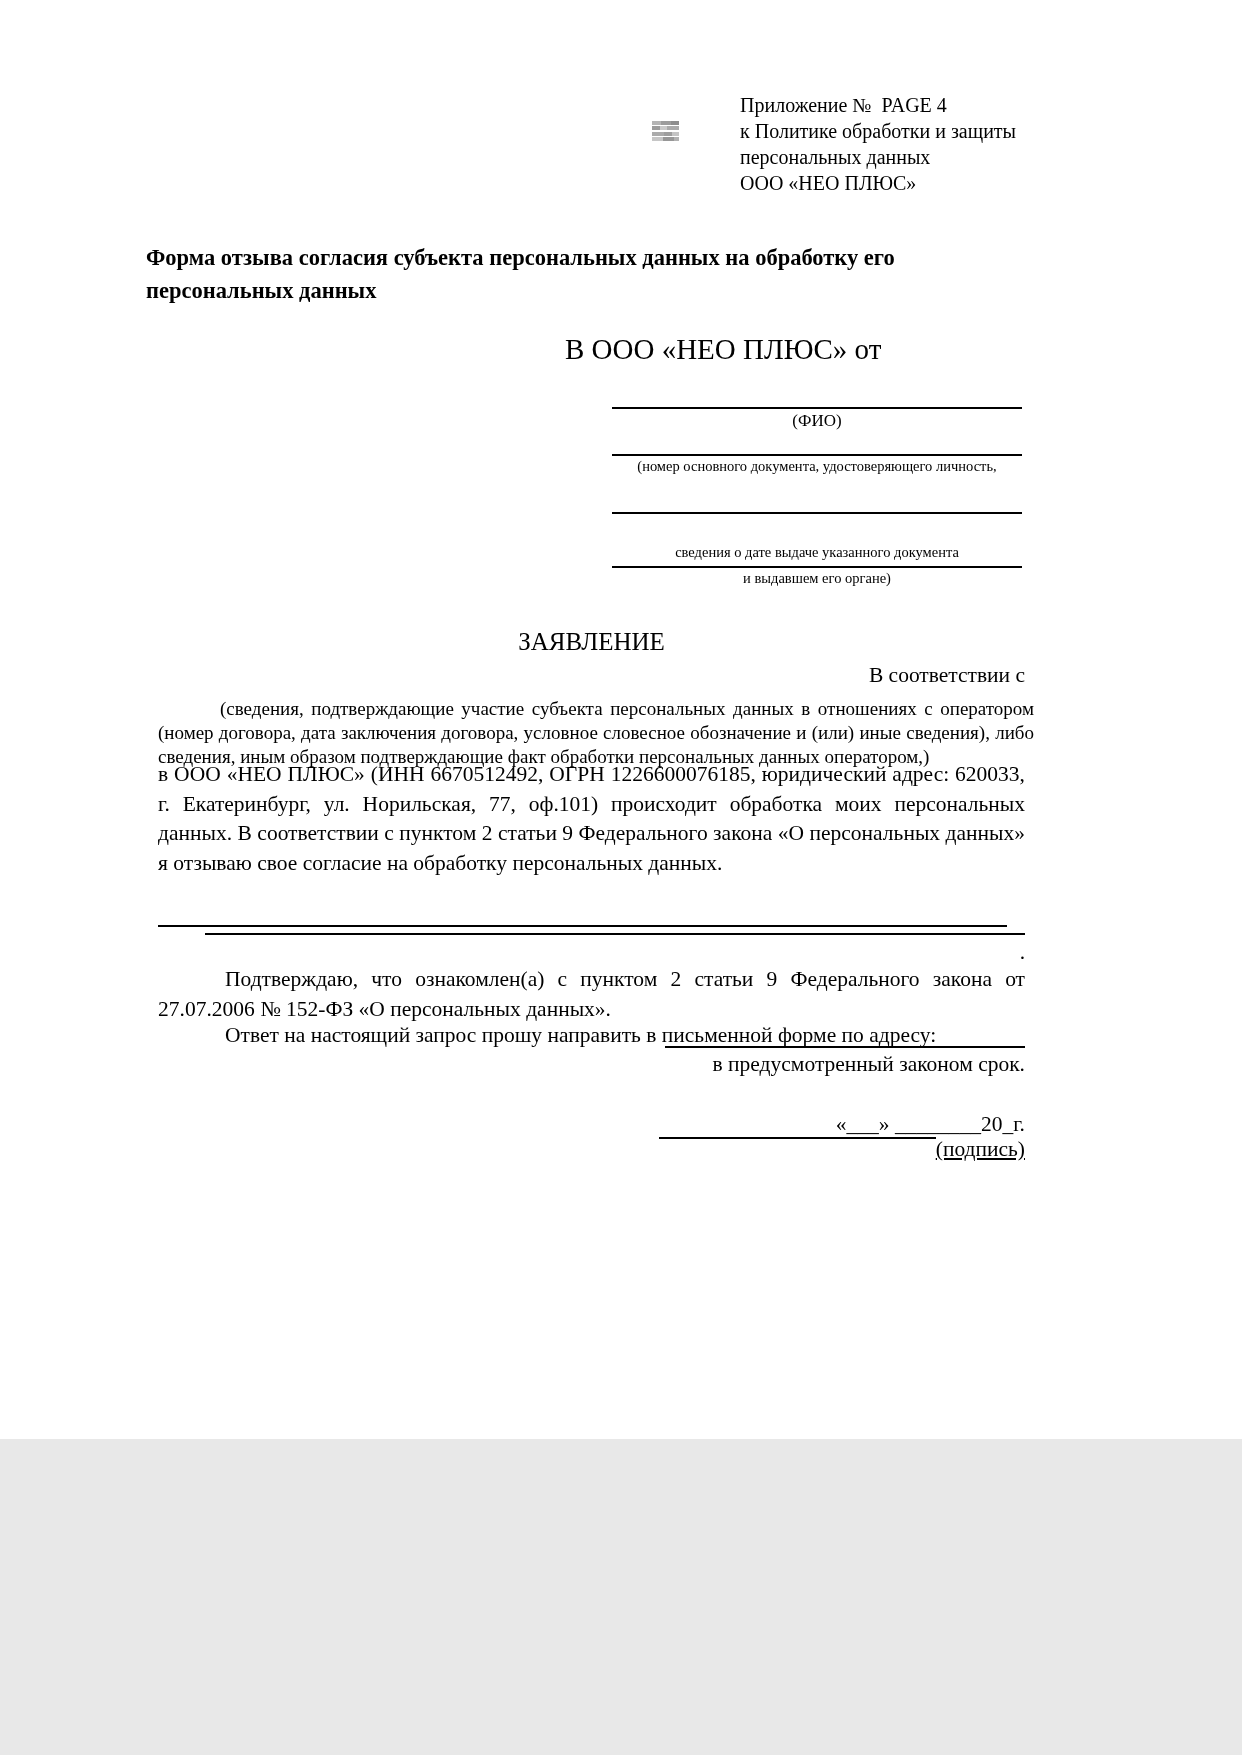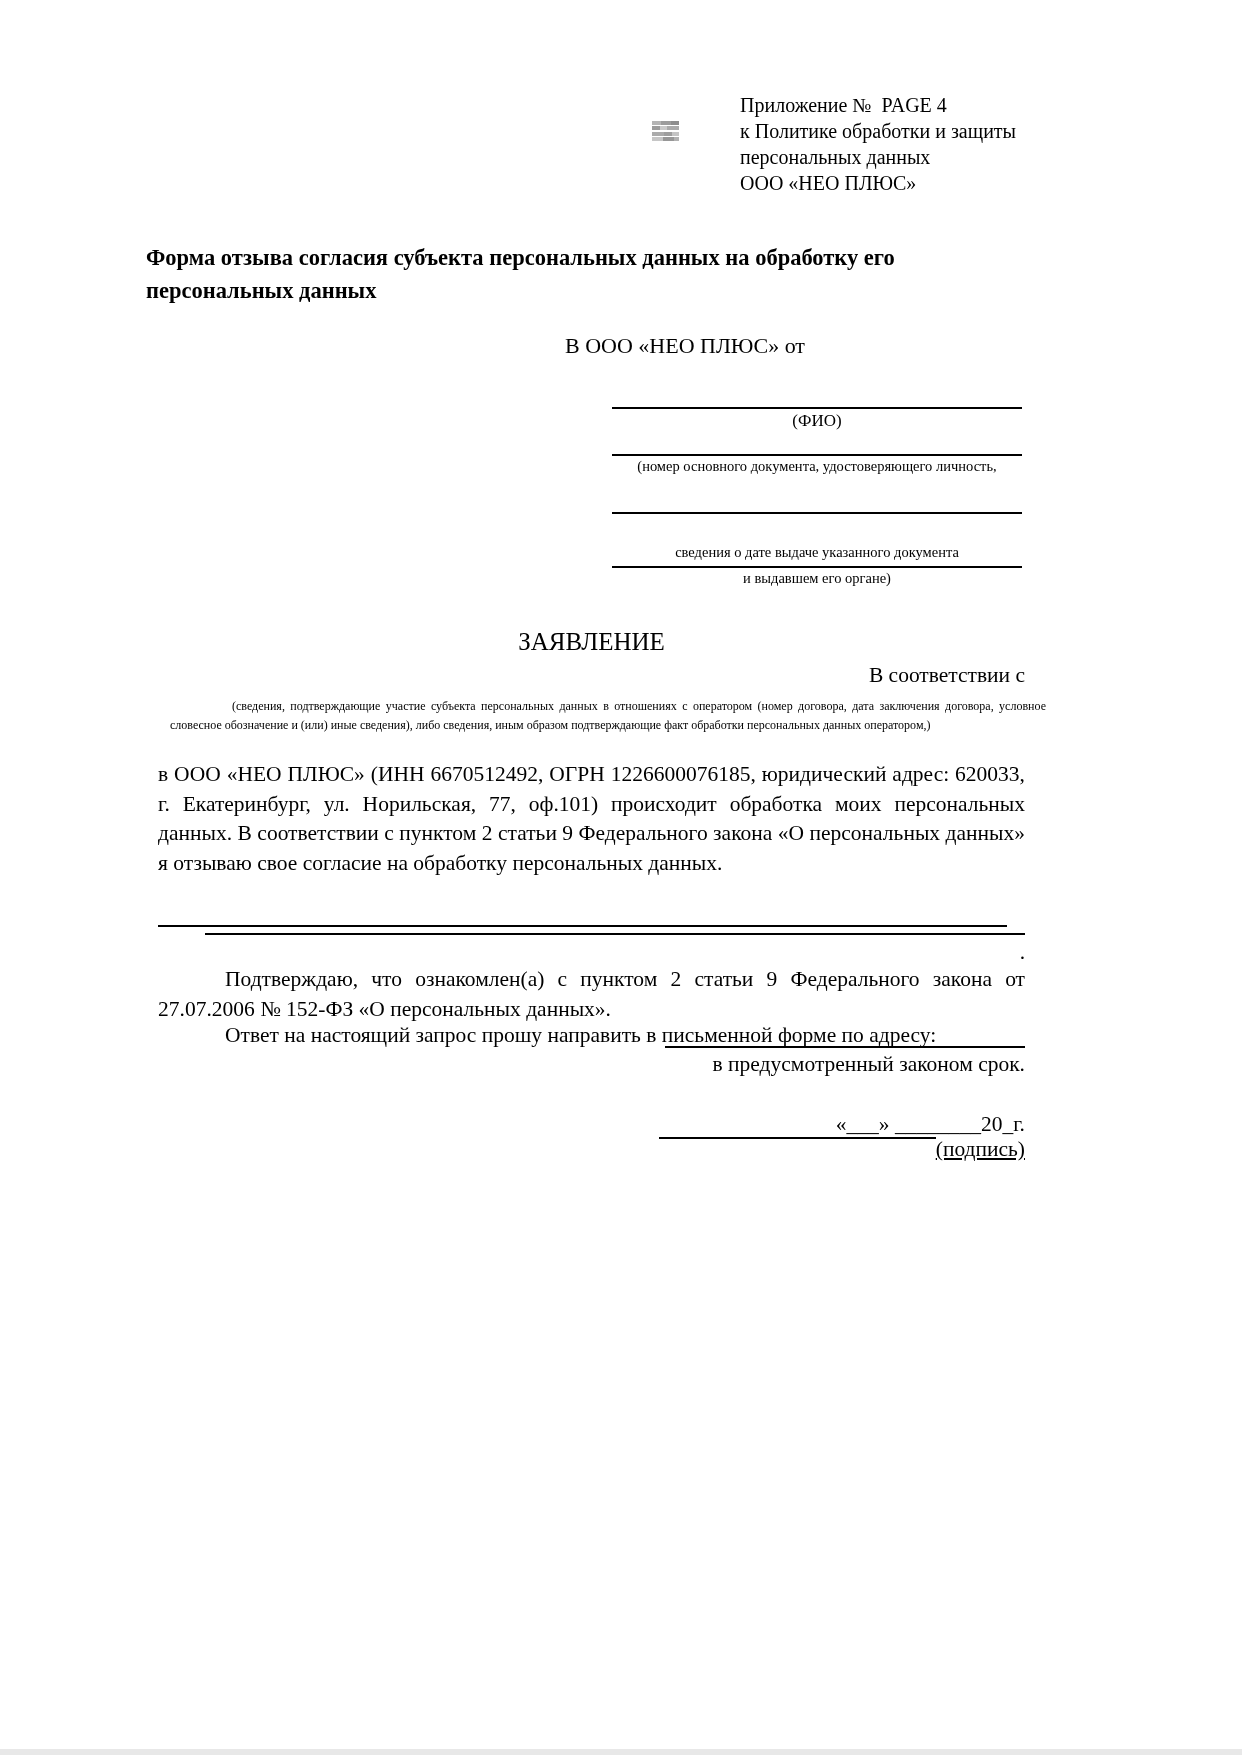--- a/index.html
+++ b/index.html
@@ -1,51 +1,51 @@
 <!DOCTYPE html>
 <html><head>
 <meta charset="utf-8">
 <style>
   html,body{margin:0;padding:0;background:#e8e8e8;}
   .page{
     position:relative;
-    width:1242px;height:1749px;
+    width:1242px;height:1439px;
     background:#ffffff;
     font-family:"Liberation Serif", serif;
     color:#000;
     margin:0 auto;
     overflow:hidden;
   }
   .abs{position:absolute;}
   .pre{white-space:pre;}
   
   .hdr{left:740px;top:92px;font-size:20px;line-height:26px;width:300px;}
   
   .obj-icon{left:652px;top:121px;width:27px;height:20px;display:flex;flex-direction:column;justify-content:space-between;}
   .obj-icon div{height:4px;width:100%;}
   .obj-r1{background:linear-gradient(90deg,#b4b4b4 0 35%,#9c9c9c 35% 70%,#8d8d8d 70% 100%);}
   .obj-r2{background:linear-gradient(90deg,#9b9b9b 0 30%,#c9c9c9 30% 55%,#aaaaaa 55% 100%);}
   .obj-r3{background:linear-gradient(90deg,#ababab 0 45%,#9e9e9e 45% 75%,#c4c4c4 75% 100%);}
   .obj-r4{background:linear-gradient(90deg,#c6c6c6 0 40%,#979797 40% 80%,#b1b1b1 80% 100%);}
   
   .title{left:146px;top:241px;width:882px;font-size:22.5px;font-weight:bold;line-height:33px;}
   
-  .to-line{left:565px;top:333px;font-size:22px;}
+  .to-line{left:565px;top:333px;font-size:29px;}
   .rule{border-top:2px solid #000;height:0;}
   .f-line{left:612px;width:410px;}
   .f-cap{left:612px;width:410px;text-align:center;}
   .cap-lg{font-size:17px;}
   .cap-sm{font-size:14.5px;}
   
   .heading{left:158px;width:867px;top:628px;font-size:25px;text-align:center;}
   .flexrow{display:flex;align-items:flex-end;flex-direction:column;}
   .fill{border-bottom:2px solid #000;flex:1 1 auto;margin-bottom:4px;}
   .fill-fixed{border-bottom:2px solid #000;margin-bottom:4px;}
   .intro{left:158px;width:867px;top:663px;font-size:21.5px;padding-left:67px;box-sizing:border-box;}
-  .footnote{left:170px;width:876px;top:697px;font-size:12px;line-height:19px;text-align:justify;text-indent:62px;}
+  .footnote{left:158px;width:876px;top:697px;font-size:19px;line-height:24px;text-align:justify;text-indent:62px;}
   .bodytext{left:158px;width:867px;top:760px;font-size:21.5px;line-height:29.5px;text-align:justify;}
   .reason{left:158px;width:867px;top:877px;font-size:21.5px;padding-left:67px;box-sizing:border-box;}
   .blank1{left:158px;width:849px;top:925px;}
   .blank2{left:158px;width:867px;top:933px;height:26px;font-size:21.5px;}
   .blank2 .fill-fixed{width:820px;margin-bottom:5px;}
   .confirm{left:158px;width:867px;top:965px;font-size:21.5px;line-height:29.5px;text-indent:67px;text-align:justify;}
   .reply1{left:158px;width:867px;top:1023px;font-size:21.5px;text-indent:67px;}
   .reply2{left:158px;width:867px;top:1046px;height:26px;font-size:21.5px;}
   .reply2 .fill-fixed{width:360px;margin-bottom:4px;}
   

